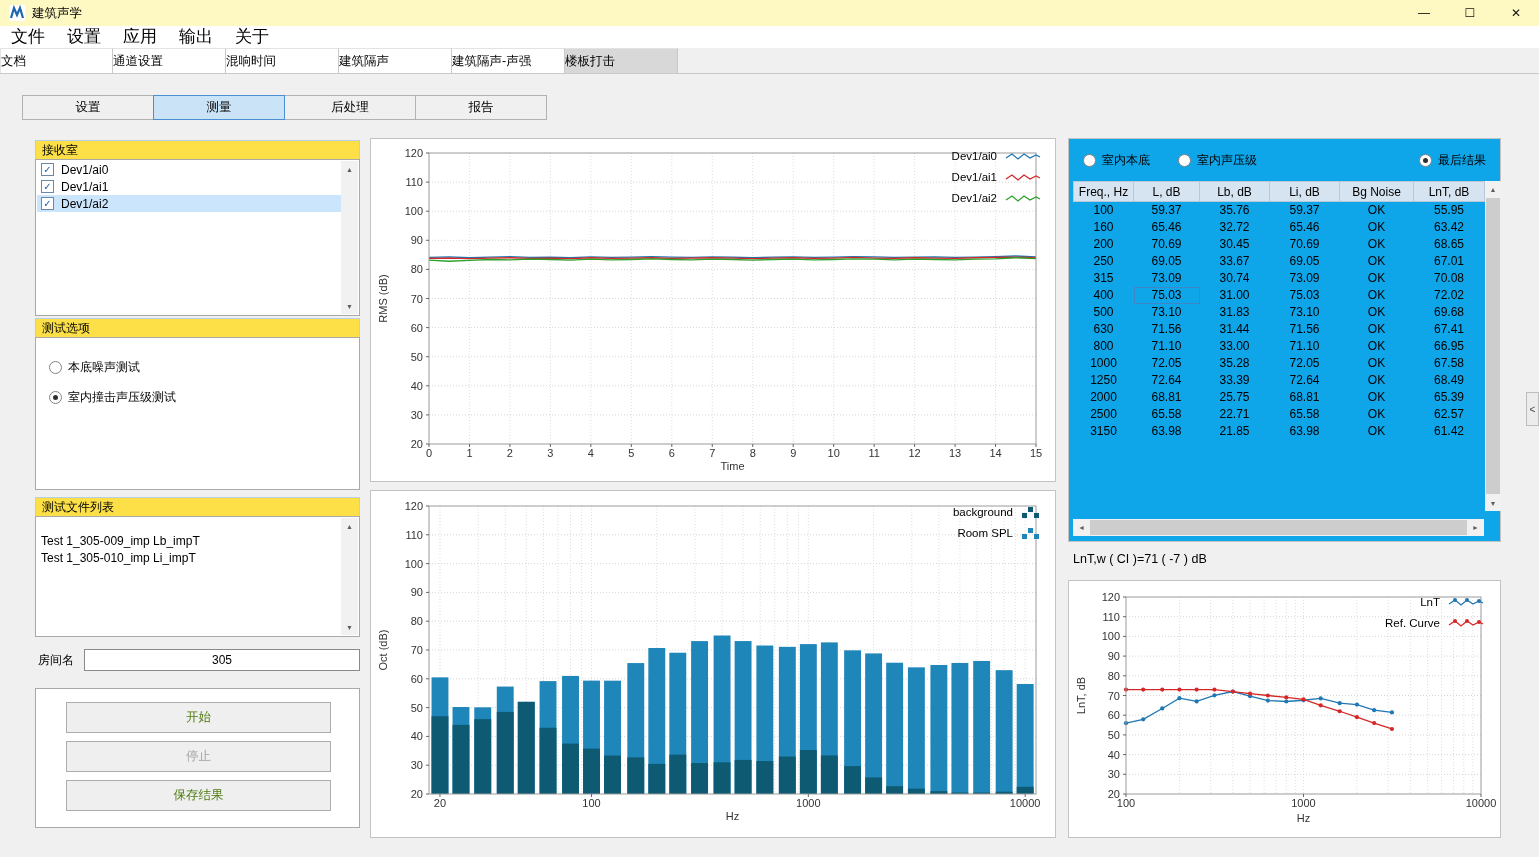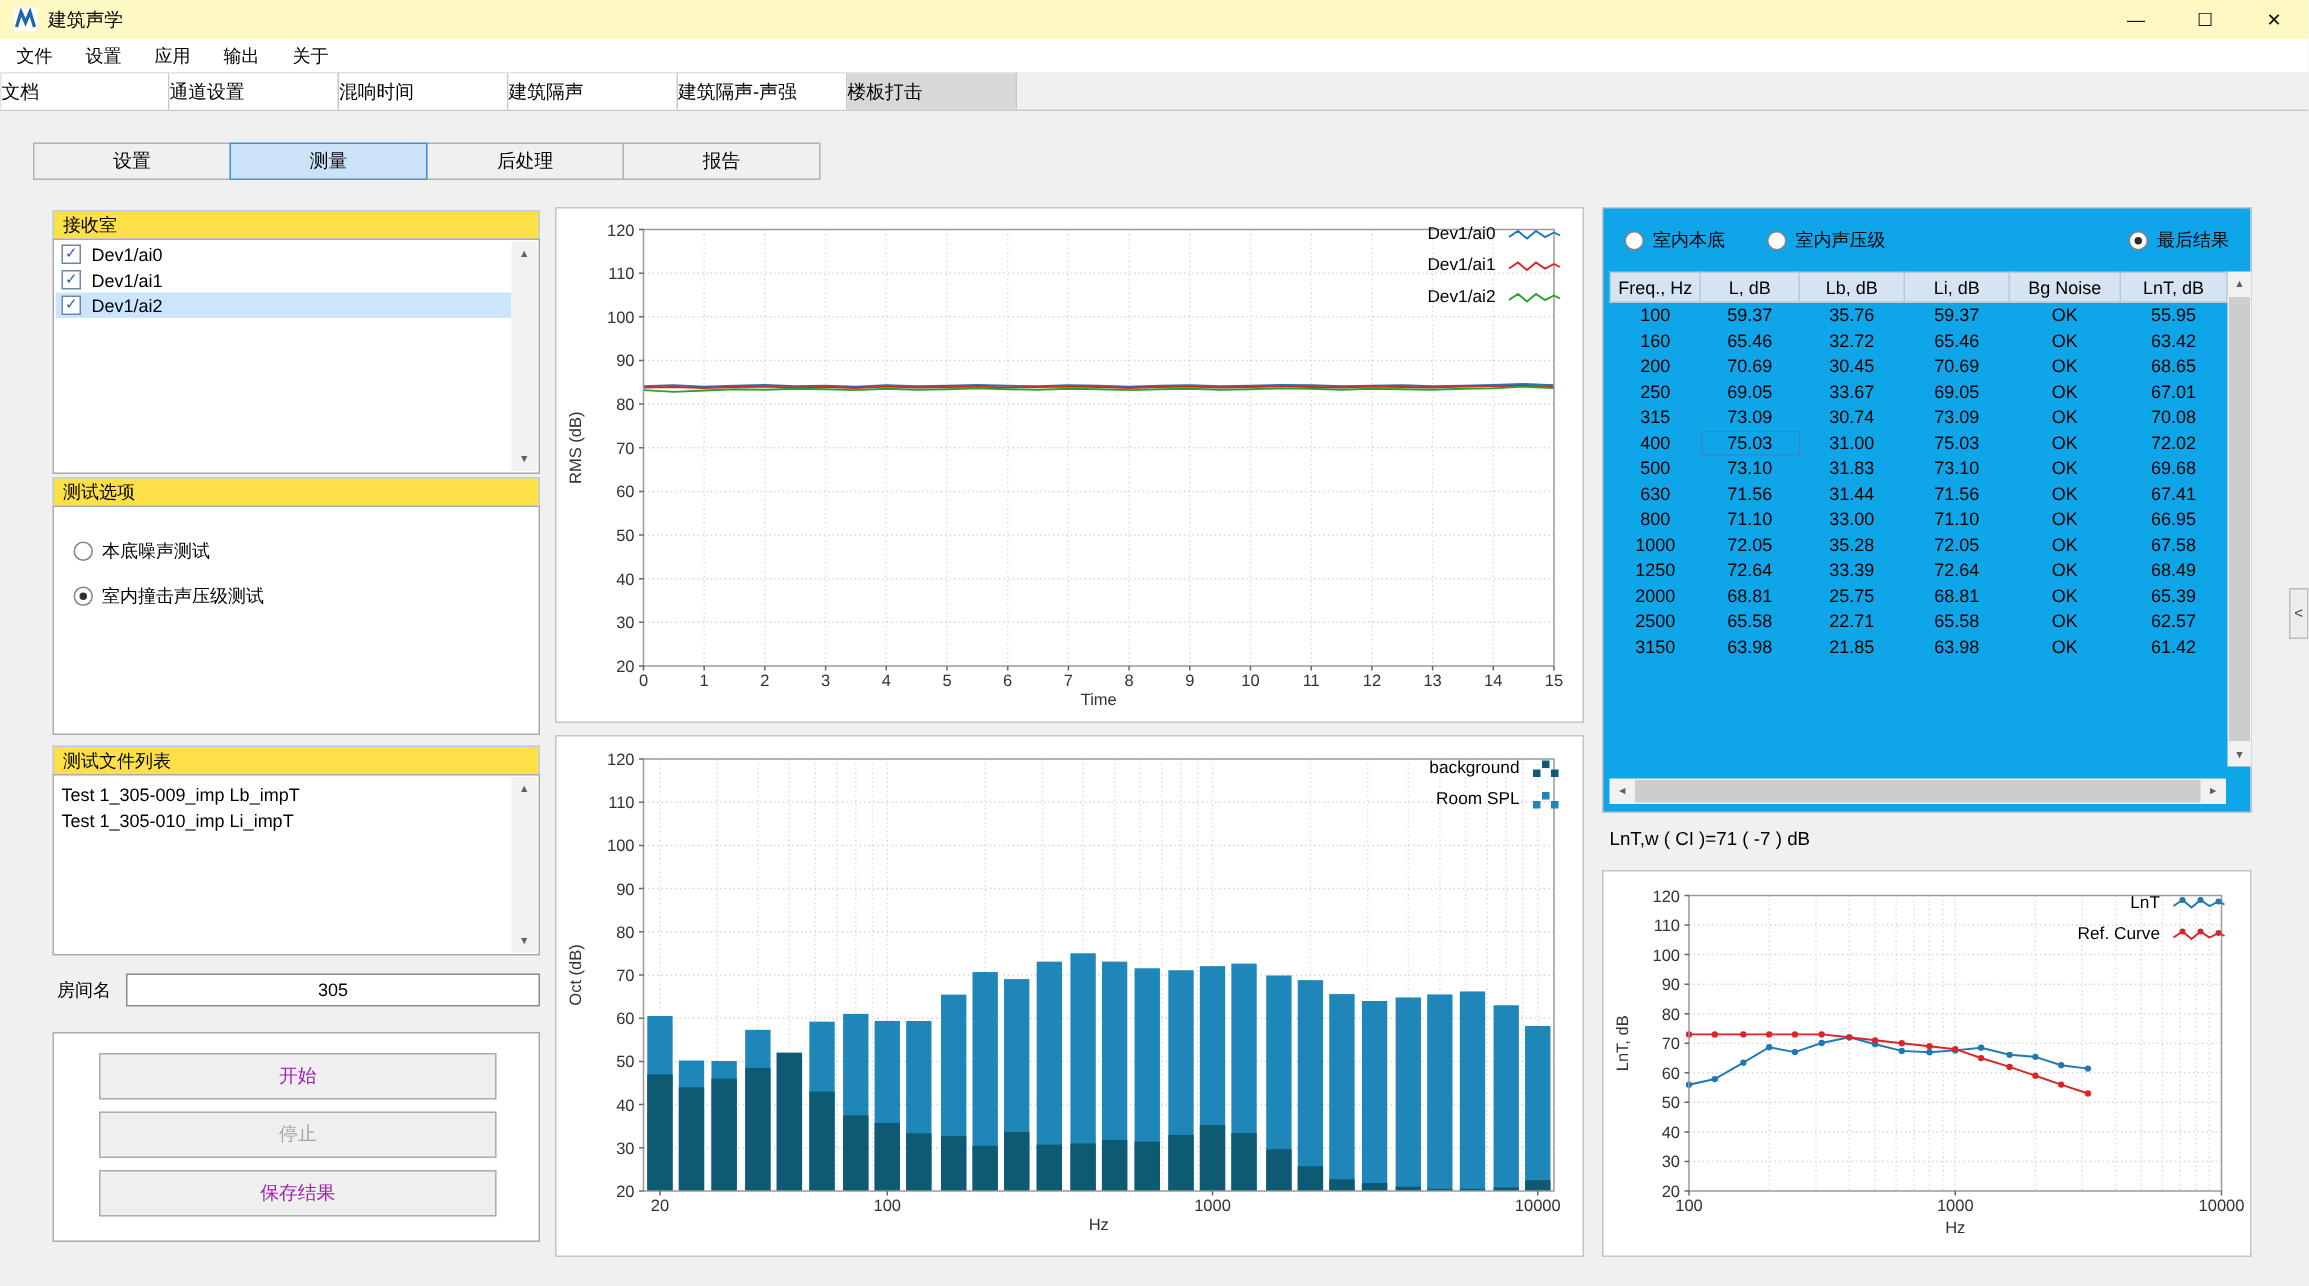--- a/index.html
+++ b/index.html
@@ -4,21 +4,21 @@
 <style>
 *{margin:0;padding:0;box-sizing:border-box;}
 html,body{width:1539px;height:857px;}
 body{position:relative;font-family:"Liberation Sans","DejaVu Sans",sans-serif;font-size:12px;background:#f0f0f0;color:#000;overflow:hidden;}
 .titlebar{position:absolute;left:0;top:0;width:100%;height:26px;background:#fef9c3;display:flex;align-items:center;z-index:5;}
 .app-icon{margin:0 7px 0 9px;flex:0 0 auto;}
 .title-text{font-size:12.5px;}
 .win-controls{margin-left:auto;display:flex;height:100%;}
 .win-btn{width:46px;height:100%;display:flex;align-items:center;justify-content:center;font-size:12px;color:#111;}
 .menubar{position:absolute;left:0;top:26px;width:100%;height:22px;background:#fff;}
-.menu-item{display:inline-block;padding:0 11px;line-height:22px;font-size:12px;}
+.menu-item{display:inline-block;padding:0 11px;line-height:22px;font-size:17px;}
 .tabstrip{position:absolute;left:0;top:48px;width:100%;height:26px;display:flex;background:#f0f0f0;border-bottom:1px solid #c9c9c9;}
 .tab{width:113px;line-height:25px;text-align:left;font-size:12.5px;background:#fff;border-right:1px solid #c9c9c9;border-top:1px solid #e3e3e3;}
 .tab:first-child{border-left:1px solid #e3e3e3;}
 .tab.active{background:#d8d8d8;}
 .subtabs{position:absolute;left:22px;top:95px;display:flex;}
 .seg{width:132px;height:25px;line-height:23px;text-align:center;font-size:12.5px;background:#f0f0f0;border:1px solid #b2b2b2;margin-left:-1px;}
 .seg:first-child{margin-left:0;}
 .seg.active{background:#cbe3f7;border:1px solid #4a90d2;z-index:1;position:relative;}
 .grp-hd{position:absolute;height:20px;line-height:19px;padding-left:6px;background:#fde047;border:1px solid #b9cfe4;font-size:12px;}
 .listbox,.panel-box{position:absolute;background:#fff;border:1px solid #a9a9a9;}
@@ -35,21 +35,21 @@
 .hsb-btn{position:absolute;top:0;height:100%;width:17px;display:flex;align-items:center;justify-content:center;font-size:7px;color:#5f5f5f;}
 .hsb-btn.left{left:0;}
 .hsb-btn.right{right:0;}
 .hsb-thumb{position:absolute;top:1px;bottom:1px;background:#cdcdcd;}
 .radio{width:13px;height:13px;border:1px solid #848484;border-radius:50%;background:#fff;position:relative;flex:0 0 auto;}
 .radio.sel::after{content:"";position:absolute;left:3px;top:3px;right:3px;bottom:3px;border-radius:50%;background:#2f2f2f;}
 .radio-item{display:flex;align-items:center;gap:6px;font-size:12px;white-space:nowrap;}
 #test-options-list{position:absolute;left:49px;top:359px;display:flex;flex-direction:column;gap:13px;}
 .field-label{position:absolute;font-size:12px;line-height:22px;}
 .text-input{position:absolute;height:22px;border:1px solid #8a8a8a;background:#fff;text-align:center;font-size:12px;font-family:inherit;}
-.push-btn{position:absolute;left:30px;width:265px;height:31px;background:#efefef;border:1px solid #acacac;font-size:12.5px;font-family:inherit;color:#a21caf;}
+.push-btn{position:absolute;left:30px;width:265px;height:31px;background:#efefef;border:1px solid #acacac;font-size:12.5px;font-family:inherit;color:#4d7c0f;}
 .push-btn.disabled{color:#a3a3a3;}
 .chart-box{position:absolute;background:#fff;border:1px solid #c3c3c3;}
 .chart-box svg.plot{position:absolute;left:0;top:0;}
 .legend{position:absolute;display:flex;flex-direction:column;align-items:flex-end;z-index:2;}
 .legend-item{display:flex;align-items:center;gap:8px;height:21px;font-size:11.5px;}
 .right-box{position:absolute;left:1068px;top:138px;width:433px;height:404px;background:#0ea5e9;border:1px solid #c3c3c3;}
 .view-radios{position:absolute;left:14px;right:14px;top:13px;display:flex;gap:28px;}
 .view-radios .radio-item:last-child{margin-left:auto;}
 .results-table{position:absolute;left:4px;top:42px;width:411px;border-collapse:collapse;table-layout:fixed;}
 .results-table th{background:#d6e3f1;border:1px solid #b9c8d9;font-weight:normal;font-size:12px;height:20px;padding:0;}
@@ -122,21 +122,21 @@
       <span>本底噪声测试</span>
     </div>
     <div class="radio-item">
       <span class="radio sel"></span>
       <span>室内撞击声压级测试</span>
     </div>
   </div>
 
 <div class="grp-hd" style="left:35px;top:497px;width:325px;">测试文件列表</div>
 <div class="listbox" style="left:35px;top:516px;width:325px;height:121px;">
-  <div class="lb-items" id="file-list" style="padding-top:3px;">
+  <div class="lb-items" id="file-list" style="padding-top:14px;">
       <div class="lb-item">
         <span>Test 1_305-009_imp Lb_impT</span>
       </div>
       <div class="lb-item">
         <span>Test 1_305-010_imp Li_impT</span>
       </div>
     </div>
   <div class="vscroll">
     <div class="sb-btn top">▲</div>
     <div class="sb-btn bottom">▼</div>

